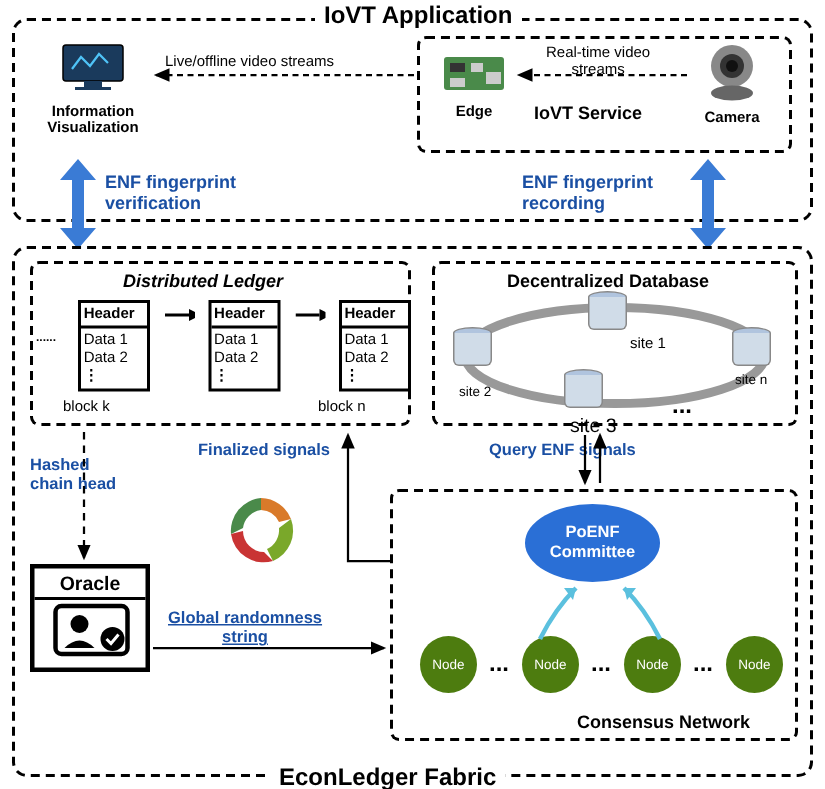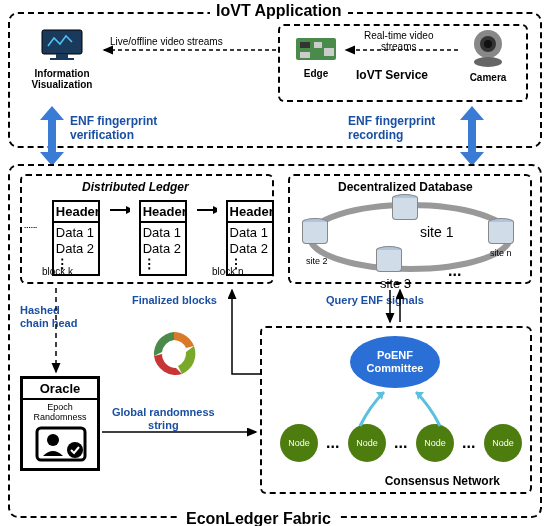--- a/index.html
+++ b/index.html
@@ -4,21 +4,21 @@
 <style>
   * { box-sizing: border-box; margin: 0; padding: 0; }
   body { font-family: Arial, sans-serif; width: 550px; height: 526px; position: relative; background: #fff; }
   .dashed-box { border: 2px dashed #000; border-radius: 10px; position: absolute; }
   .title-top { position: absolute; font-weight: bold; background: #fff; padding: 0 6px; }
   .label { position: absolute; font-size: 11px; }
   .bold { font-weight: bold; }
   .blue { color: #1a4fa3; }
   .blue-arrow { position: absolute; }
   .icon-box { position: absolute; text-align: center; }
-  .blockchain-block { display: inline-block; border: 2px solid #000; width: 48px; font-size: 13px; margin-right: 6px; vertical-align: top; }
+  .blockchain-block { display: inline-block; border: 2px solid #000; width: 48px; font-size: 10px; margin-right: 6px; vertical-align: top; }
   .blockchain-block .hdr { border-bottom: 2px solid #000; padding: 2px; font-weight: bold; }
   .blockchain-block .bdy { padding: 2px; line-height: 1.2; }
   .node-circle { width: 38px; height: 38px; border-radius: 50%; background: #4d7c0f; color: #fff; font-size: 9px; display: flex; align-items: center; justify-content: center; position: absolute; }
   .dots { position: absolute; font-weight: bold; }
   .oracle-box { border: 3px solid #000; position: absolute; width: 80px; }
   .oracle-hdr { font-weight: bold; font-size: 13px; text-align: center; padding: 2px; border-bottom: 2px solid #000; }
   .oracle-body { font-size: 9px; text-align: center; padding: 2px 0; }
   .poenf { position: absolute; background: #2a6fd6; color: #fff; border-radius: 50%; width: 90px; height: 52px; display: flex; align-items: center; justify-content: center; font-size: 11px; font-weight: bold; text-align: center; }
   .db-cyl { position: absolute; width: 26px; height: 30px; }
   .db-top { width: 26px; height: 8px; border-radius: 50%; background: #b0c4de; border: 1px solid #888; }
@@ -122,64 +122,62 @@
   <div class="label bold" style="left:48px; top:4px; font-size:12px;">Decentralized Database</div>
 </div>
 
 <svg style="position:absolute; left:300px; top:196px;" width="220" height="82">
   <ellipse cx="110" cy="41" rx="100" ry="32" fill="none" stroke="#999" stroke-width="6"></ellipse>
 </svg>
 <div class="db-cyl" style="left:392px; top:194px;">
     <div class="db-top"></div>
     <div class="db-body"></div>
   </div>
-<div class="label" style="left:396px; top:224px; font-size:14px;padding-left:24px;">site 1</div>
+<div class="label" style="left:396px; top:224px; font-size:10px;padding-left:24px;">site 1</div>
 <div class="db-cyl" style="left:302px; top:218px;">
     <div class="db-top"></div>
     <div class="db-body"></div>
   </div>
 <div class="label" style="left:306px; top:256px; font-size:9px;">site 2</div>
 <div class="db-cyl" style="left:376px; top:246px;">
     <div class="db-top"></div>
     <div class="db-body"></div>
   </div>
 <div class="label" style="left:380px; top:276px; font-size:13px;">site 3</div>
 <div class="db-cyl" style="left:488px; top:218px;">
     <div class="db-top"></div>
     <div class="db-body"></div>
   </div>
 <div class="label" style="left:490px; top:248px; font-size:9px;">site n</div>
 <div class="dots" style="left:448px; top:262px;">...</div>
 
-<div class="label bold blue" style="left:132px; top:294px; font-size:11px;">Finalized blocks</div>
+<div class="label bold blue" style="left:132px; top:294px; font-size:11px;">Finalized signals</div>
 <div class="label bold blue" style="left:326px; top:294px; font-size:11px;">Query ENF signals</div>
 <div class="label bold blue" style="left:20px; top:304px; font-size:11px; white-space:pre-line; line-height:1.2;">Hashed
 chain head</div>
 
 <svg style="position:absolute; left:146px; top:326px;" width="56" height="56">
   <path d="M28,6 A22,22 0 0 1 48,20 L40,22 A14,14 0 0 0 28,14 Z" fill="#d97a2a"></path>
   <path d="M48,20 A22,22 0 0 1 36,48 L32,40 A14,14 0 0 0 40,26 Z" fill="#7aa82a"></path>
   <path d="M36,48 A22,22 0 0 1 8,30 L16,28 A14,14 0 0 0 30,42 Z" fill="#c93434"></path>
   <path d="M8,30 A22,22 0 0 1 28,6 L28,14 A14,14 0 0 0 16,26 Z" fill="#4a8a4a"></path>
 </svg>
 
 <div class="oracle-box" style="left:20px; top:376px;">
   <div class="oracle-hdr">Oracle</div>
-  <div class="oracle-body" style="white-space:pre-line;">Epoch
-Randomness</div>
   <svg width="76" height="40">
     <rect x="14" y="4" width="48" height="32" rx="4" fill="none" stroke="#000" stroke-width="3"></rect>
     <circle cx="30" cy="16" r="6" fill="#000"></circle>
     <path d="M20,32 Q30,22 40,32" fill="#000"></path>
     <circle cx="52" cy="26" r="8" fill="#000"></circle>
     <polyline points="48,26 51,29 56,23" stroke="#fff" stroke-width="2" fill="none"></polyline>
   </svg>
 </div>
 
-<div class="label bold blue" style="left:112px; top:406px; font-size:11px; white-space:pre-line; text-align:center; line-height:1.2;">Global randomness
+<div class="label bold blue" style="left:112px; top:406px; font-size:11px; white-space:pre-line; text-align:center; line-height:1.2;text-decoration:underline;">Global randomness
 string</div>
 
 <div class="dashed-box" style="left:260px; top:326px; width:272px; height:168px; border-radius:6px;">
   <div class="label bold" style="right:30px; bottom:4px; font-size:12px;">Consensus Network</div>
 </div>
 
 <div class="poenf" style="left:350px; top:336px; white-space:pre-line; line-height:1.2;">PoENF
 Committee</div>
 
 <div class="node-circle" style="left:280px; top:424px;">Node</div>

